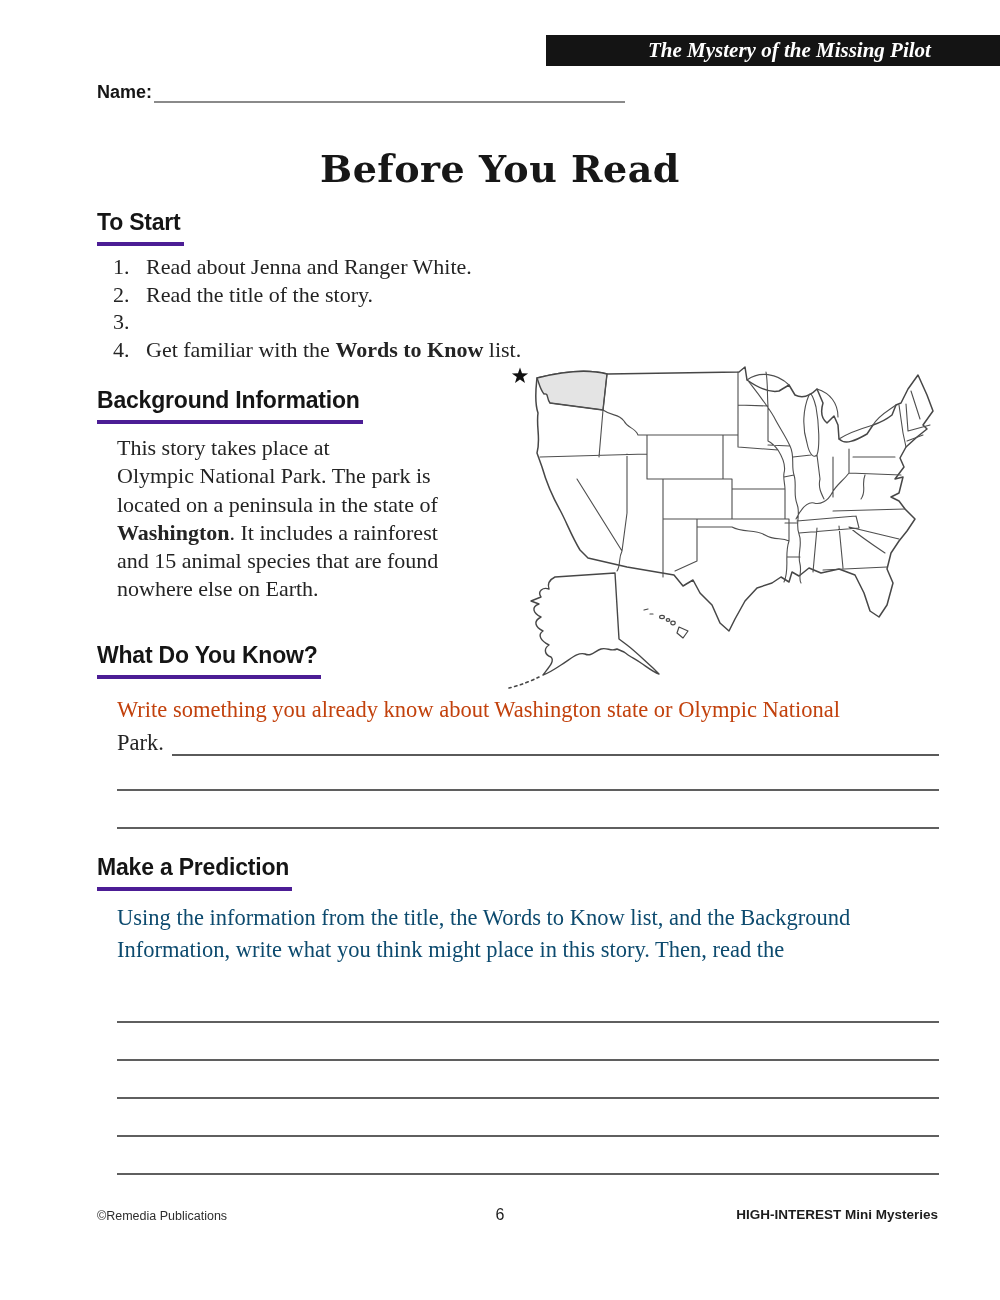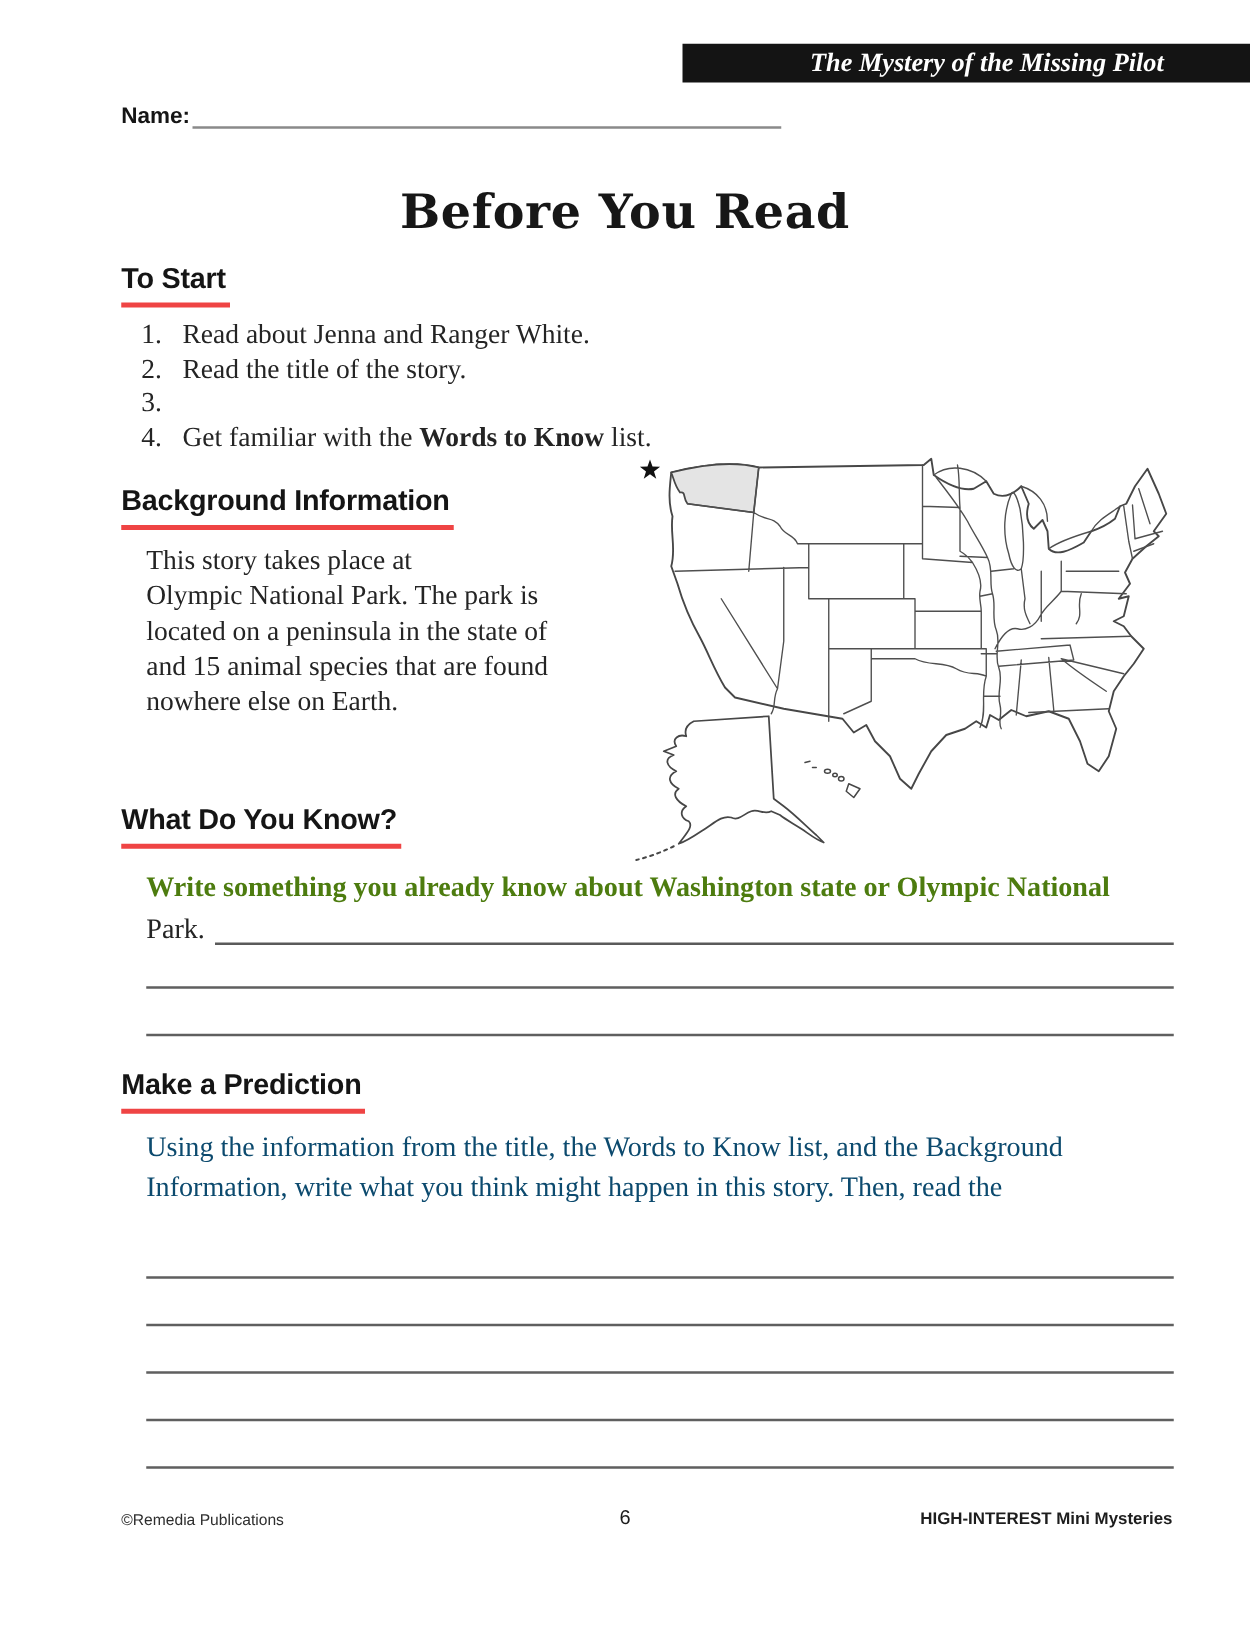--- a/index.html
+++ b/index.html
@@ -25,40 +25,40 @@
   .name-row .fill-line { flex:1; border-bottom:2.5px solid #8a8a8a; height:20px; margin-left:2px; }
   .page-title {
     position:absolute; left:0; top:146px; width:1000px; text-align:center;
     font-family:"DejaVu Serif", serif; font-weight:bold; font-size:38px;
     letter-spacing:0.5px; color:#171717;
   }
   .sec-heading {
     position:absolute;
     font-family:"Liberation Sans", sans-serif; font-weight:bold; font-size:23px;
     color:#151515; letter-spacing:-0.2px;
-    border-bottom:4px solid #ef4444; padding:0 3px 6px 0;
+    border-bottom:4px solid #4c1d95; padding:0 3px 6px 0;
   }
   .h-tostart { left:97px; top:209px; }
   .h-background { left:97px; top:387px; }
   .h-wdyk { left:97px; top:642px; }
   .h-predict { left:97px; top:854px; }
 
   .to-start-list { position:absolute; left:113px; top:253px; font-size:22px; line-height:27.5px; color:#242424; }
   .to-start-list .row { display:flex; }
   .to-start-list .num { width:26px; flex:0 0 26px; }
   .to-start-list .txt { margin-left:7px; white-space:nowrap; }
 
   .bg-para { position:absolute; left:117px; top:434px; font-size:22px; line-height:28.3px; color:#242424; }
   .bg-para div { white-space:nowrap; }
   b { font-weight:bold; }
 
   .map-wrap { position:absolute; left:487px; top:361px; width:470px; height:342px; }
   .map-wrap svg { display:block; }
 
-  .wdyk-line1 { position:absolute; left:117px; top:697px; font-size:22.5px; white-space:nowrap; color:#4d7c0f;font-weight:bold; }
+  .wdyk-line1 { position:absolute; left:117px; top:697px; font-size:22.5px; white-space:nowrap; color:#c2410c; }
   .park-row {
     position:absolute; left:117px; top:730px; width:822px;
     display:flex; align-items:flex-end; font-size:22.5px; color:#242424;
   }
   .park-row .fill-line { flex:1; border-bottom:2px solid #5a5a5a; height:24px; margin-left:8px; }
 
   .writing-line { position:absolute; left:117px; width:822px; border-bottom:2px solid #5f5f5f; }
 
   .pred-para { position:absolute; left:117px; top:902px; font-size:22.5px; line-height:31.5px; color:#0c4a6e; }
   .pred-para div { white-space:nowrap; }
@@ -111,20 +111,21 @@
       <span class="txt"><span>Get familiar with the </span><b>Words to Know</b><span> list.</span></span>
     </div>
   </div>
 
   <div class="sec-heading h-background">Background Information</div>
 
   <div class="bg-para">
     <div><span>This story takes place at</span><b></b><span></span></div>
     <div><span>Olympic National Park. The park is</span><b></b><span></span></div>
     <div><span>located on a peninsula in the state of</span><b></b><span></span></div>
+    <div><span></span><b>Washington</b><span>. It includes a rainforest</span></div>
     <div><span>and 15 animal species that are found</span><b></b><span></span></div>
     <div><span>nowhere else on Earth.</span><b></b><span></span></div>
   </div>
 
   <div class="map-wrap">
     <svg viewBox="0 0 470 342" width="470" height="342" fill="none" stroke-linejoin="round" stroke-linecap="round">
 
       <path fill="#ffffff" stroke="#474747" stroke-width="1.5" d="
         M50,17 C85,8 105,9 120,13 L252,11 L258,6 L260,19
         C270,26 282,32 292,30 L302,24 L308,34 C316,38 324,34 330,28
@@ -224,21 +225,21 @@
     <span class="fill-line"></span>
   </div>
 
   <div class="writing-line" style="top:789px;"></div>
   <div class="writing-line" style="top:827px;"></div>
 
   <div class="sec-heading h-predict">Make a Prediction</div>
 
   <div class="pred-para">
     <div>Using the information from the title, the Words to Know list, and the Background</div>
-    <div>Information, write what you think might happen in this story. Then, read the</div>
+    <div>Information, write what you think might place in this story. Then, read the</div>
   </div>
 
   <div class="writing-line" style="top:1021px;"></div>
   <div class="writing-line" style="top:1059px;"></div>
   <div class="writing-line" style="top:1097px;"></div>
   <div class="writing-line" style="top:1135px;"></div>
   <div class="writing-line" style="top:1173px;"></div>
 
   <div class="footer-left">©Remedia Publications</div>
   <div class="footer-page">6</div>

